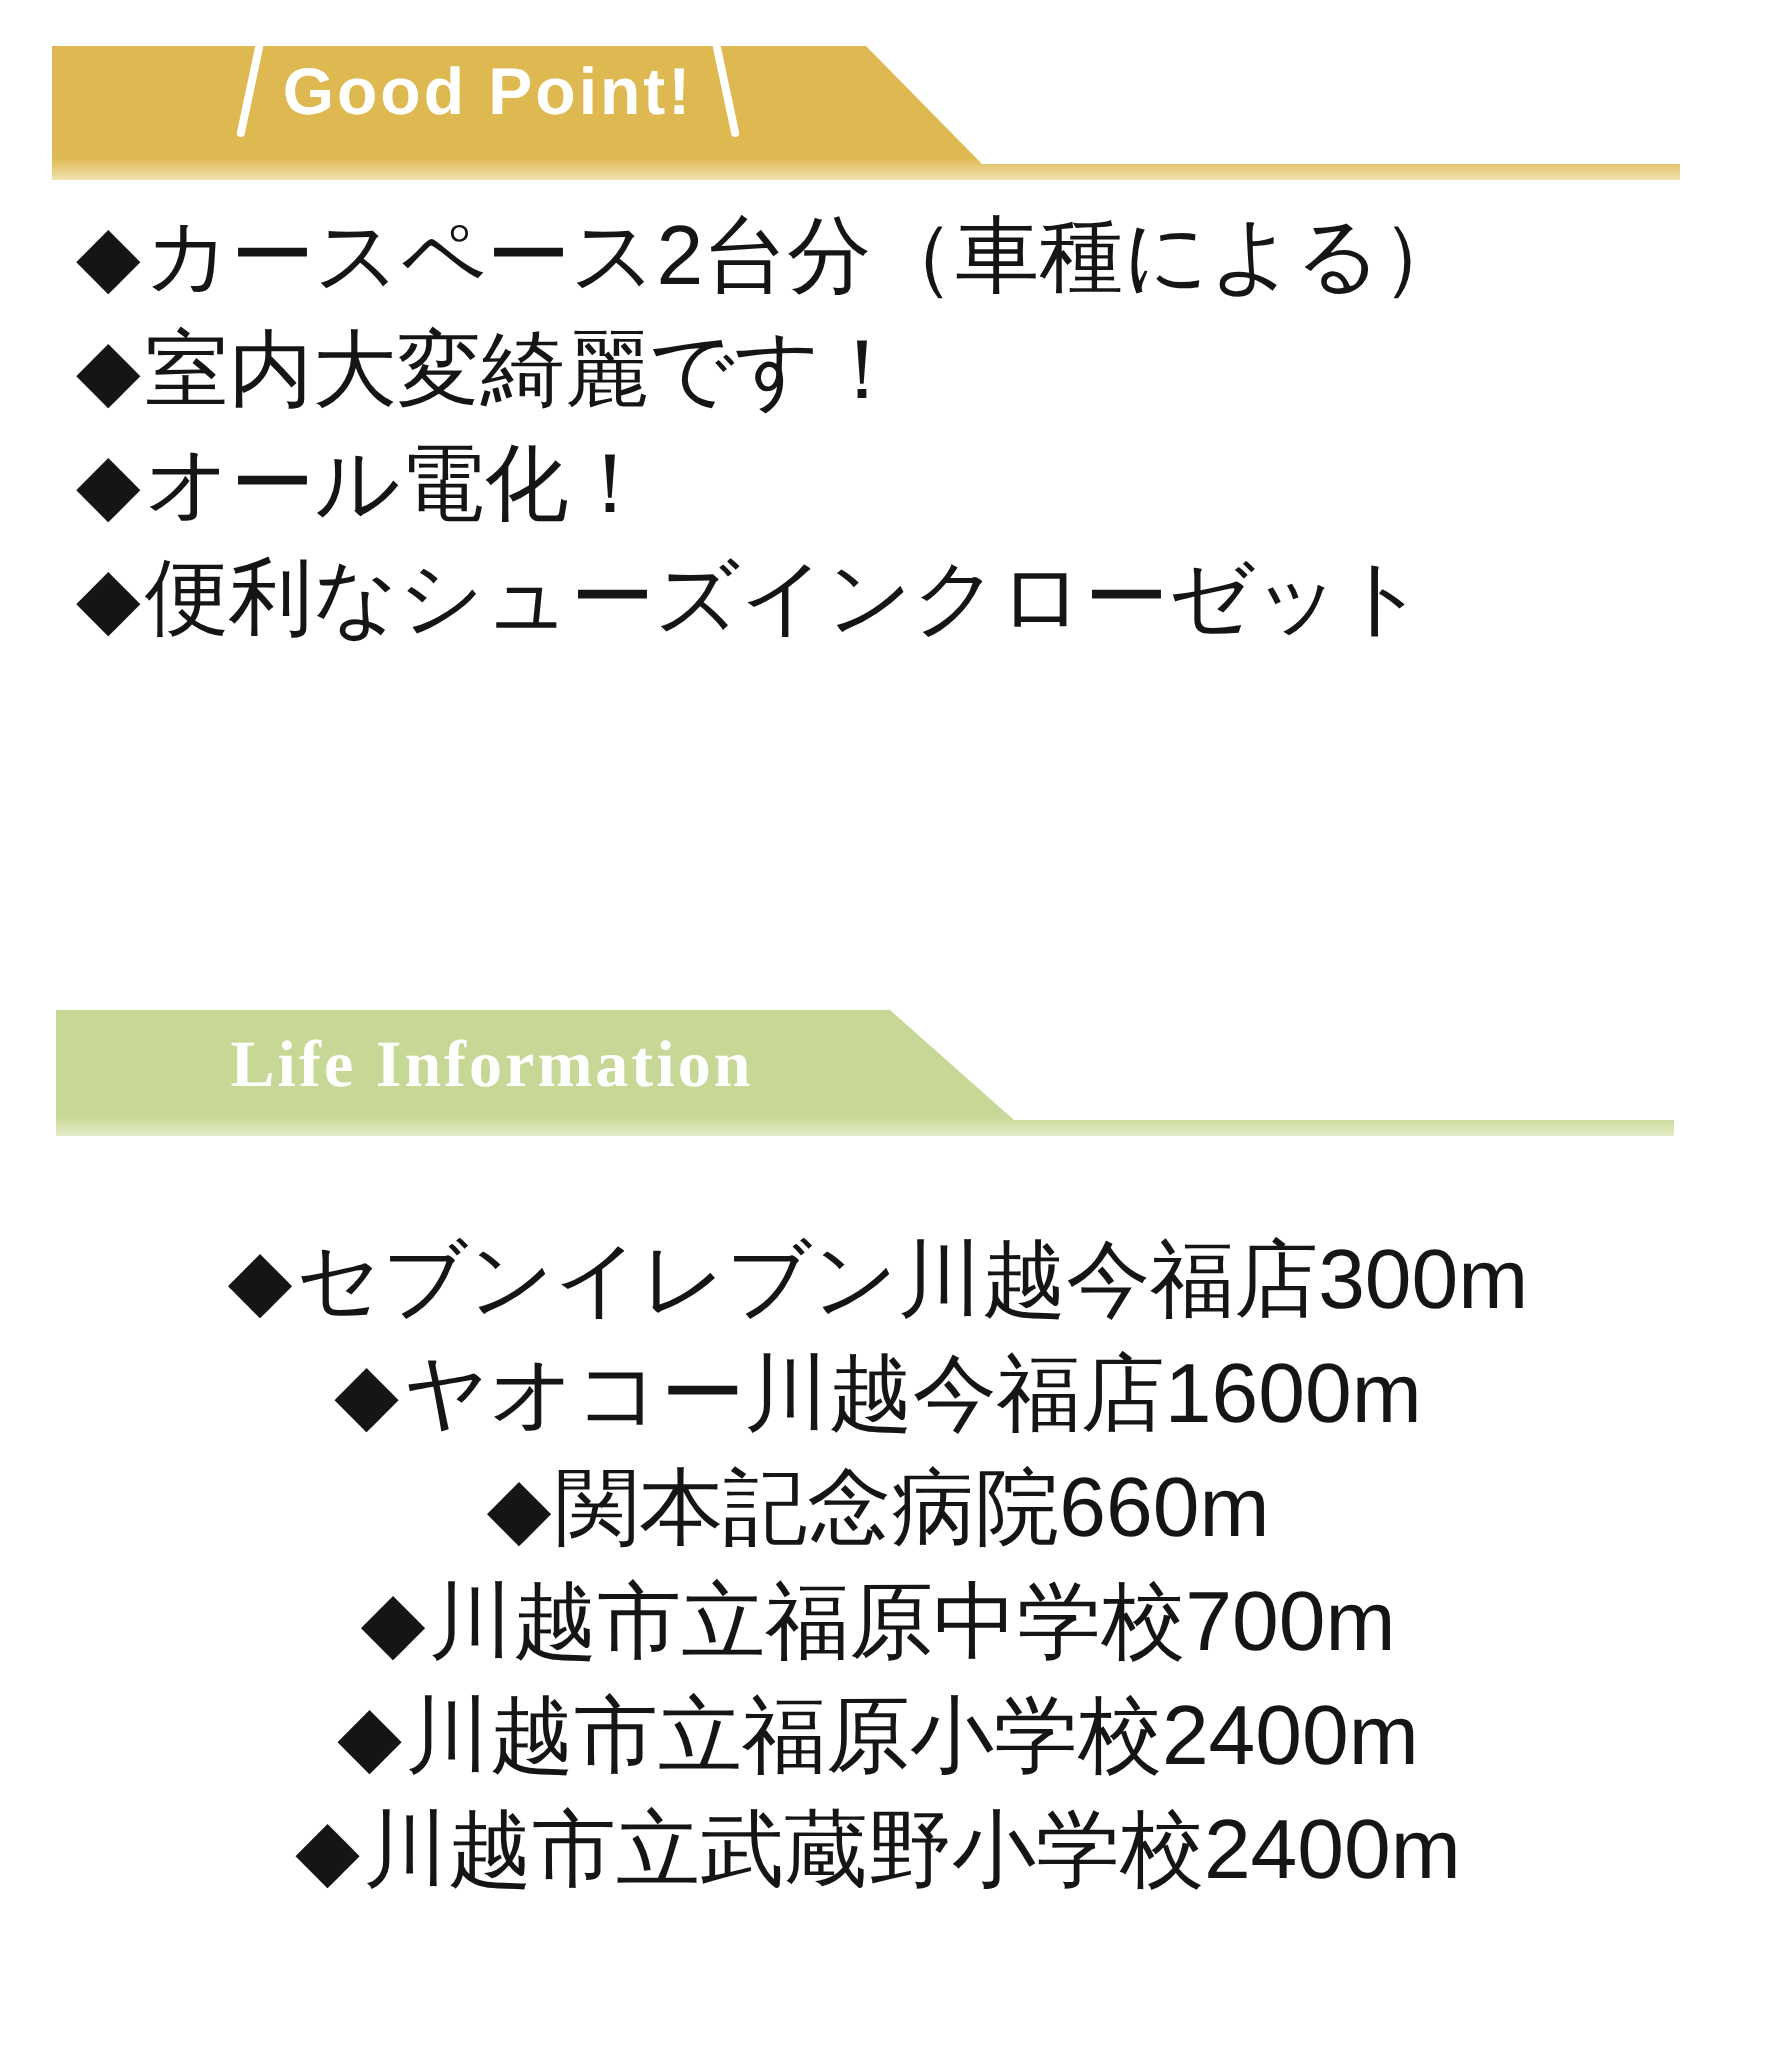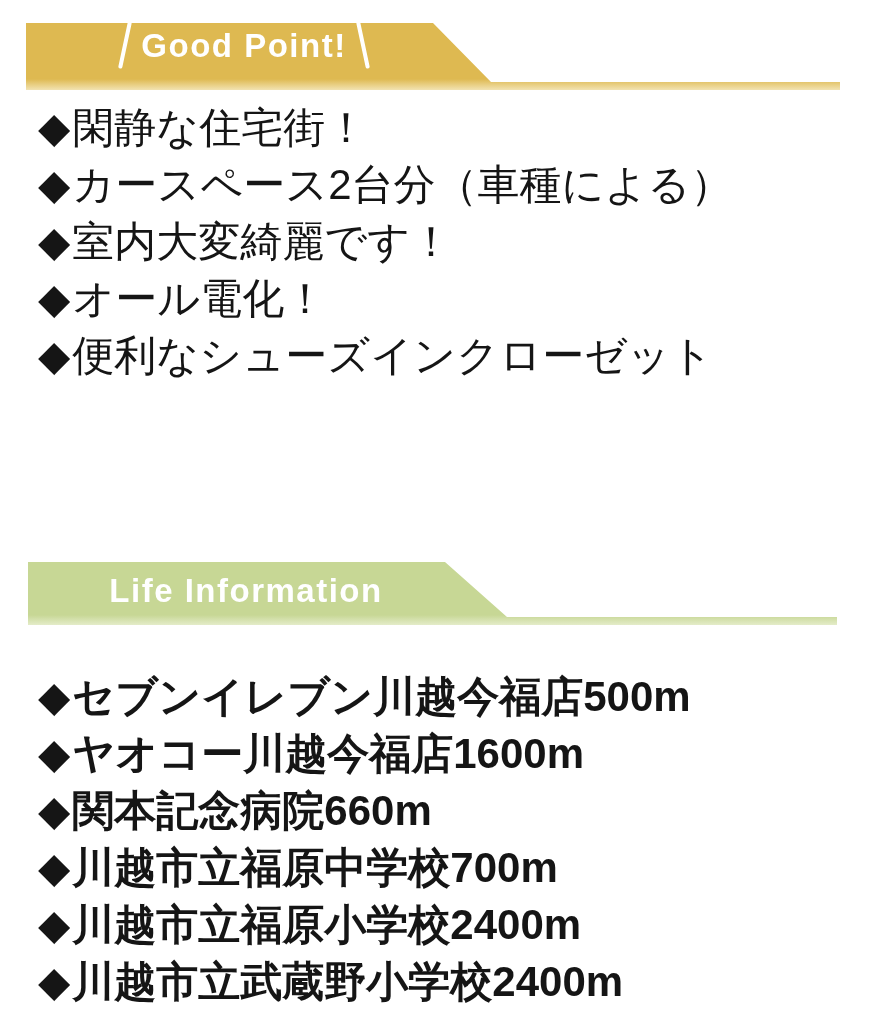--- a/index.html
+++ b/index.html
@@ -20,20 +20,21 @@
   .ribbon{position:relative; display:flex;}
   .ribbon.gold{
     margin:23px 0 0 26px; width:814px; height:67px;
     background:linear-gradient(180deg,var(--gold) 0px,var(--gold) 56px,var(--gold-light) 67px);
     clip-path:polygon(0 0,407px 0,465px 59px,814px 59px,814px 67px,0 67px);
   }
   .ribbon.green{
     margin:178px 0 12px 28px; width:809px; height:63px;
     background:linear-gradient(180deg,var(--green) 0px,var(--green) 53px,var(--green-light) 63px);
     clip-path:polygon(0 0,417px 0,479px 55px,809px 55px,809px 63px,0 63px);
+    font-family:Liberation Serif, serif;
   }
   .ribbon-label{
     width:436px; height:44px;
     display:flex; align-items:center; justify-content:center; gap:14px;
     color:var(--banner-text);
   }
   .ribbon.green .ribbon-label{height:55px;}
   .ribbon-title{
     font-size:33px; font-weight:bold; letter-spacing:1.5px;
     white-space:nowrap; padding-top:2px;
@@ -49,60 +50,59 @@
   .gp-list{
     list-style:none; margin:9px 0 0 38px;
   }
   .gp-list li{
     font-size:42px; line-height:57px; white-space:nowrap;
   }
   .bullet{margin-right:2px;}
 
   .life-list{margin:43px 0 0 38px; width:802px;}
   .life-row{
-    display:flex; justify-content:flex-start; align-items:baseline;
-    font-size:42px; line-height:57px; white-space:nowrap;font-weight:bold;
+    display:flex; justify-content:center; align-items:baseline;
+    font-size:42px; line-height:57px; white-space:nowrap;
   }
   .life-name{text-align:left;}
   .life-dist{text-align:right;}
 </style>
 </head>
 <body>
 
 <div class="page">
 
   <section>
     <div class="ribbon gold">
       <div class="ribbon-label">
         <span class="slash back"></span>
         <span class="ribbon-title">Good Point!</span>
         <span class="slash fwd"></span>
       </div>
     </div>
 
     <ul class="gp-list">
-      <li><span class="bullet">◆</span><span>閑静な住宅街！</span></li>
       <li><span class="bullet">◆</span><span>カースペース2台分（車種による）</span></li>
       <li><span class="bullet">◆</span><span>室内大変綺麗です！</span></li>
       <li><span class="bullet">◆</span><span>オール電化！</span></li>
       <li><span class="bullet">◆</span><span>便利なシューズインクローゼット</span></li>
     </ul>
   </section>
 
   <section>
     <div class="ribbon green">
       <div class="ribbon-label">
         <span class="ribbon-title">Life Information</span>
       </div>
     </div>
 
     <div class="life-list">
       <div class="life-row">
         <span class="life-name"><span class="bullet">◆</span><span>セブンイレブン川越今福店</span></span>
-        <span class="life-dist">500m</span>
+        <span class="life-dist">300m</span>
       </div>
       <div class="life-row">
         <span class="life-name"><span class="bullet">◆</span><span>ヤオコー川越今福店</span></span>
         <span class="life-dist">1600m</span>
       </div>
       <div class="life-row">
         <span class="life-name"><span class="bullet">◆</span><span>関本記念病院</span></span>
         <span class="life-dist">660m</span>
       </div>
       <div class="life-row">

